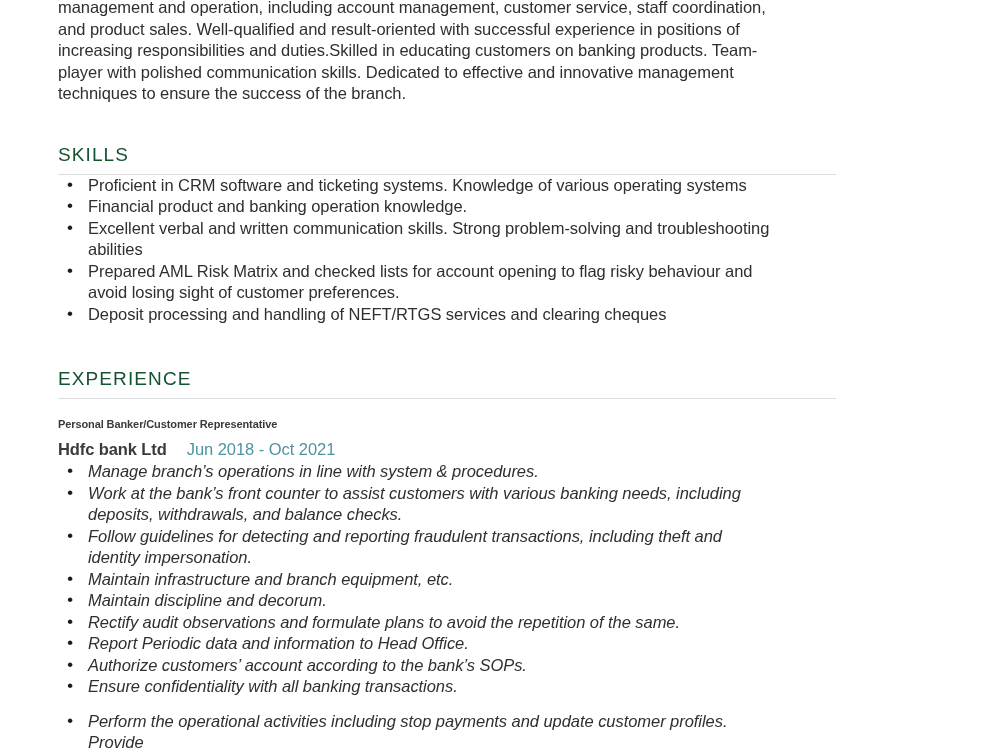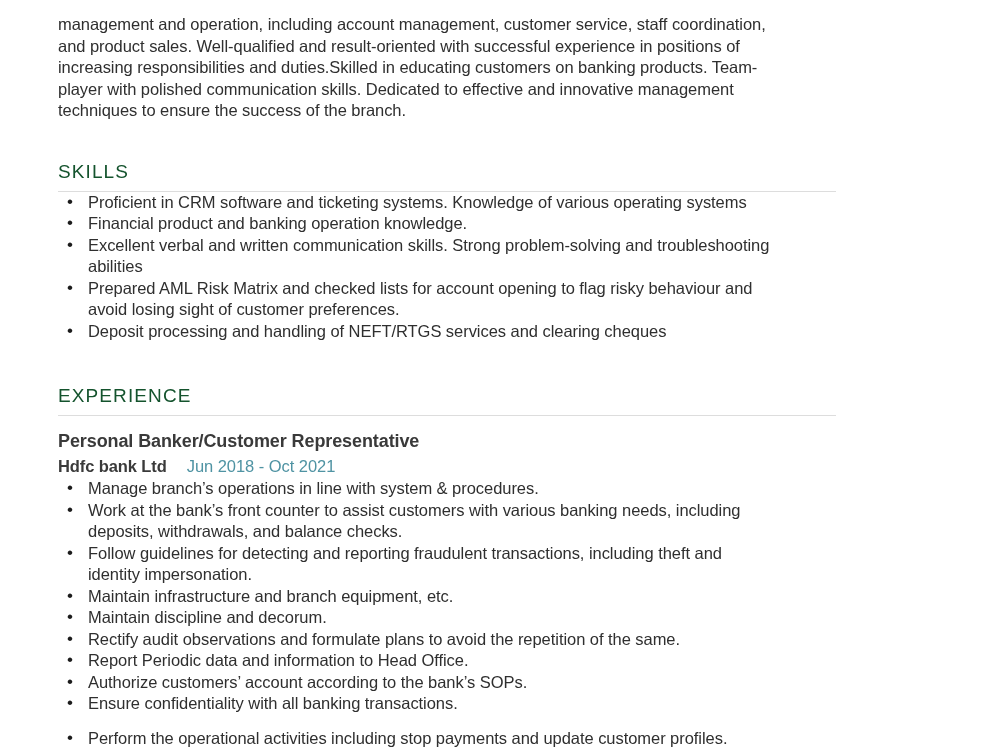--- a/index.html
+++ b/index.html
@@ -15,21 +15,21 @@
     color: #333333;
     -webkit-font-smoothing: antialiased;
   }
 
   .resume-page {
     position: relative;
     width: 836px;
     height: 750px;
     background: #ffffff;
     box-sizing: border-box;
-    padding: 18px 58px 0 58px;
+    padding: 1px 58px 0 58px;
     overflow: hidden;
   }
 
   
   .summary-block {
     margin-top: -4px;
     padding-top: 0;
   }
   .summary-para {
     font-size: 16.5px;
@@ -87,21 +87,21 @@
     color: #1c1c1c;
   }
 
   .skills-list { margin-top: 14px; }
   .skills-list li { margin-bottom: 3.5px; }
 
   
   .experience-section { margin-top: 42px; }
   .job { margin-top: 14px; }
   .job-title {
-    font-size: 18px;
+    font-size: 11px;
     font-weight: bold;
     color: #3a3a3a;
     letter-spacing: -0.1px;
     line-height: 22px;
     margin: 0;
   }
   .job-meta {
     margin: 3px 0 0 0;
     line-height: 22px;
     white-space: nowrap;
@@ -112,21 +112,21 @@
     color: #3a3a3a;
     letter-spacing: -0.1px;
   }
   .job-dates {
     font-size: 16.5px;
     color: #4f93a3;
     margin-left: 20px;
     letter-spacing: -0.05px;
   }
   .job-bullets { margin-top: 4px; }
-  .job-bullets li { margin-bottom: 0; }
+  .job-bullets li { margin-bottom: 0; font-style: italic; }
   .job-bullets li.spaced-before { margin-top: 13px; }
 
   .clip-fade {
     
   }
 </style>
 </head>
 <body>
 
 <div class="resume-page">

